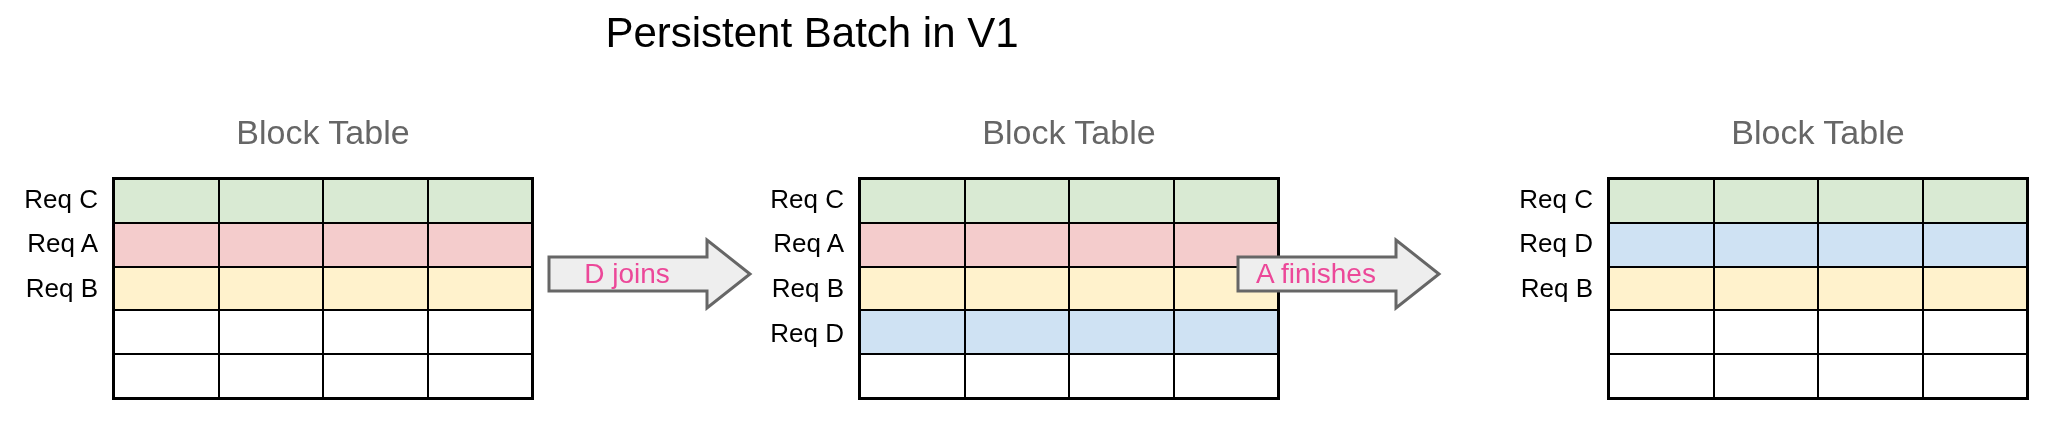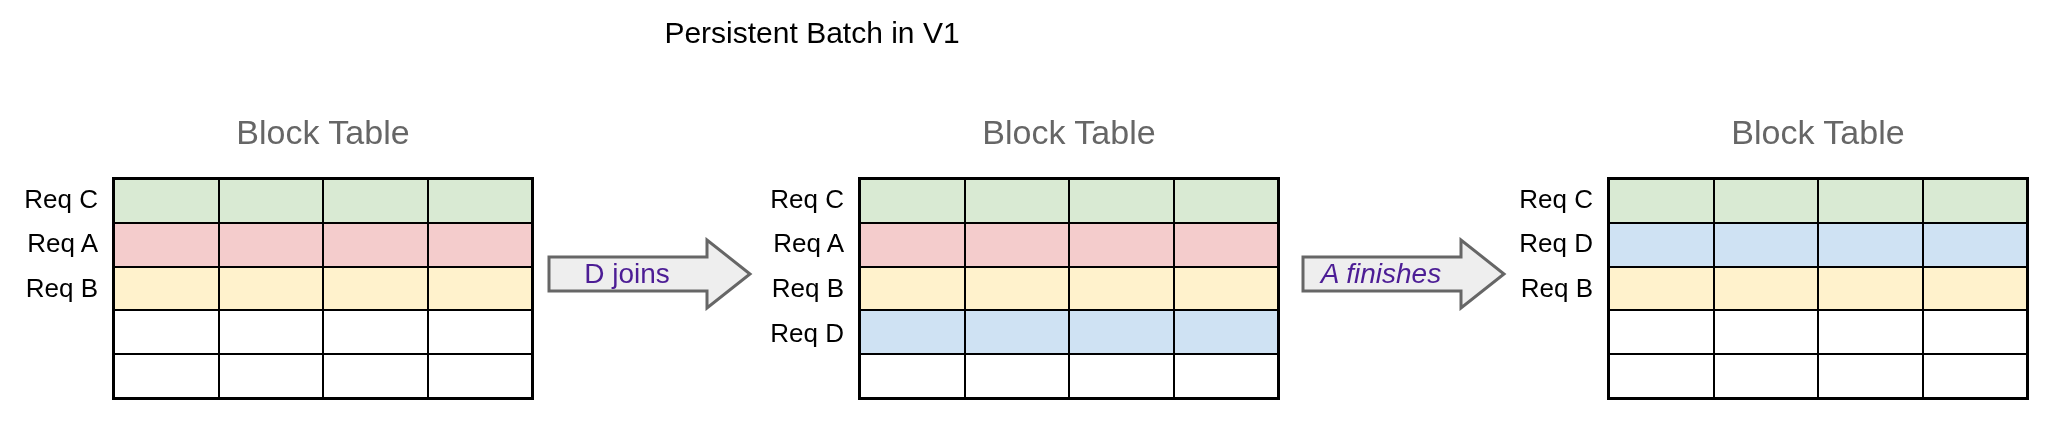--- a/index.html
+++ b/index.html
@@ -1,21 +1,21 @@
 <!DOCTYPE html>
 <html><head>
 <meta charset="utf-8">
 <style>
   html,body{margin:0;padding:0;}
   body{font-family:"Liberation Sans", sans-serif; background:#ffffff;}
   #stage{position:relative; width:2048px; height:421px; background:#ffffff; overflow:hidden;}
 
   .main-title{
     position:absolute; top:8px; left:0; width:1624px;
-    text-align:center; font-size:30px; line-height:50px; color:#000;
+    text-align:center; font-size:42px; line-height:50px; color:#000;
   }
 
   .panel{position:absolute; top:177px; width:542px; height:223px;}
   .panel-title{
     position:absolute; left:120px; top:-64px; width:422px;
     text-align:center; font-size:34px; color:#666666;
   }
   .labels{
     position:absolute; left:0; top:0; width:120px; height:223px;
     display:flex; flex-direction:column;
@@ -29,27 +29,27 @@
     position:absolute; left:120px; top:0; width:416px; height:217px;
     display:grid; grid-template-columns:repeat(4,1fr); grid-template-rows:repeat(5,1fr);
     gap:2px; background:#000; border:3px solid #000;
   }
   .cell{width:100%; height:100%;}
 
   .arrow-wrap{position:absolute; top:237px; width:206px; height:74px;}
   .arrow-wrap svg{position:absolute; left:0; top:0; display:block;}
   .arrow-label{
     position:absolute; left:0; top:19px; width:160px; height:37px;
-    line-height:36px; text-align:center; font-size:28px; color:#4c1d95; white-space:nowrap;
+    line-height:36px; text-align:center; font-size:28px; color:#ec4899; white-space:nowrap;
   }
   .panel1{left:-8px;}
   .panel2{left:738px;}
   .panel3{left:1487px;}
   .arrow1{left:547px;}
-  .arrow2{left:1301px;font-style:italic;}
+  .arrow2{left:1236px;}
 </style>
 </head>
 <body>
 
 <div id="stage">
 
   <div class="main-title">Persistent Batch in V1</div>
 
   <div class="panel panel1">
     <div class="panel-title" style="color: rgb(102, 102, 102);">Block Table</div>

